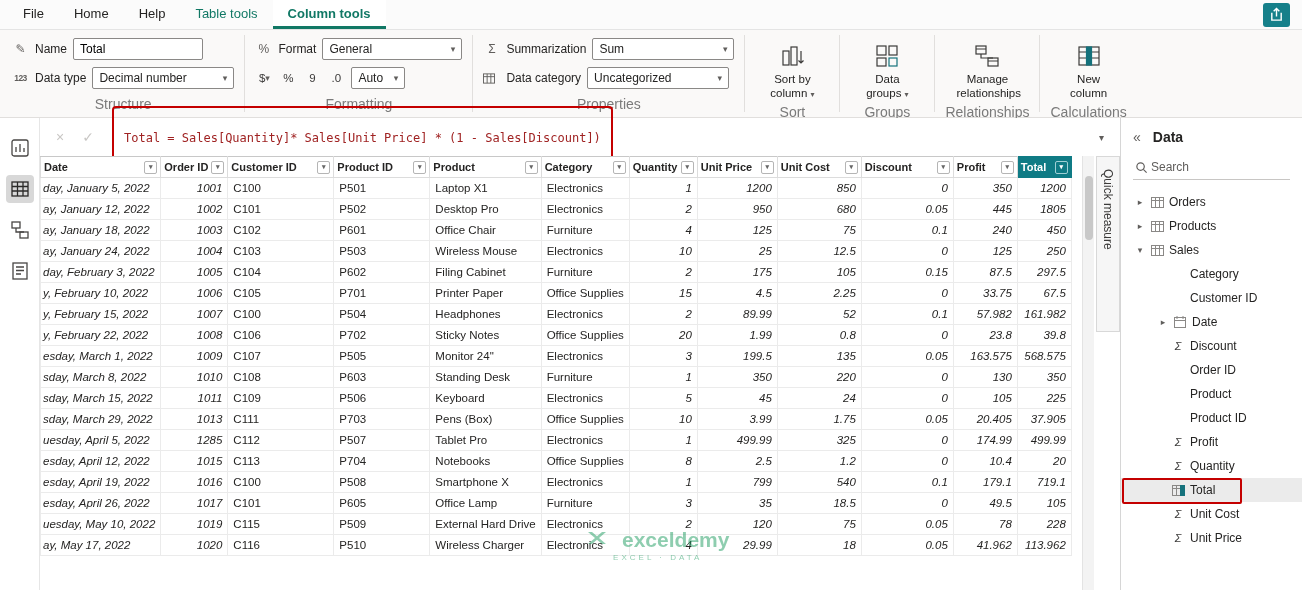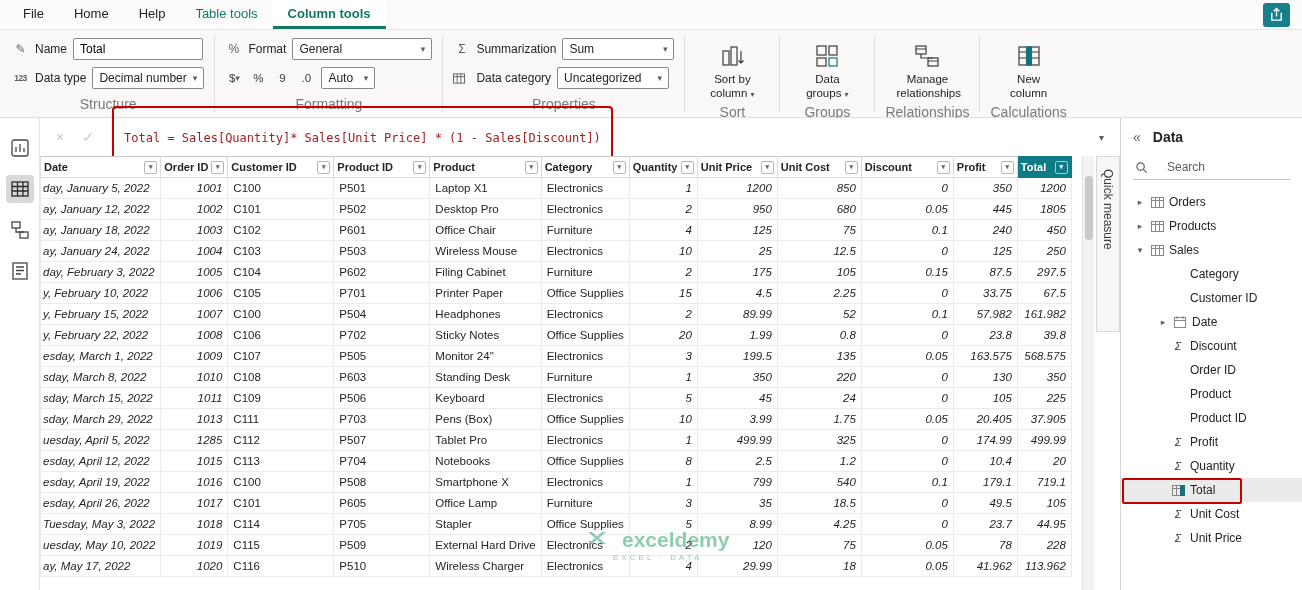--- a/index.html
+++ b/index.html
@@ -17,21 +17,21 @@
   
   .ribbon { height: 88px; background: #faf9f8; border-bottom: 1px solid #e1dfdd; display: flex; align-items: stretch; padding: 0 2px; }
   .rgroup { display: flex; flex-direction: column; justify-content: space-between; padding: 7px 10px 1px; }
   .rrows { display: flex; flex-direction: column; gap: 5px; }
   .rrow { display: flex; align-items: center; gap: 6px; height: 24px; }
   .rlabel { font-size: 12px; white-space: nowrap; }
   .ricon { width: 17px; text-align: center; font-size: 12px; color: #605e5c; flex: none; }
   .ricon.digits { font-size: 8.5px; font-weight: bold; letter-spacing: -0.5px; }
   .rinput { width: 130px; height: 22px; border: 1px solid #8a8886; border-radius: 2px; padding: 0 6px; font-family: "Liberation Sans", sans-serif; font-size: 12px; }
   .rselect { height: 22px; border: 1px solid #8a8886; border-radius: 2px; background: #fff; display: flex; align-items: center; justify-content: space-between; padding: 0 6px; font-size: 12px; white-space: nowrap; }
-  .w130 { width: 112px; } .w140 { width: 140px; } .w64 { width: 54px; }
+  .w130 { width: 142px; } .w140 { width: 140px; } .w64 { width: 54px; }
   .chev { color: #605e5c; font-size: 9px; line-height: 1; }
   .fmt-glyph { height: 22px; min-width: 18px; padding: 0 3px; display: flex; align-items: center; justify-content: center; font-size: 11.5px; color: #3b3a39; border-radius: 2px; }
   .glabel { font-size: 14px; color: #7a7a7a; text-align: center; padding: 3px 0 4px; }
   .gsep { width: 1px; background: #e1dfdd; margin: 5px 0; flex: none; }
   .bigbtn { display: flex; flex-direction: column; align-items: center; gap: 4px; padding: 6px 6px 0; min-width: 66px; }
   .bb-label { font-size: 11.5px; line-height: 1.2; text-align: center; width: 62px; }
   .bb-label .chev { font-size: 8px; }
 
   
   .workspace { display: flex; height: 472px; }
@@ -61,21 +61,21 @@
   .vscroll { width: 12px; flex: none; background: #f3f3f3; border-left: 1px solid #e3e3e3; position: relative; }
   .vthumb { position: absolute; top: 20px; left: 2px; width: 8px; height: 64px; background: #c8c8c8; border-radius: 4px; }
   .quickmeasure { width: 24px; flex: none; margin-left: 2px; height: 176px; border: 1px solid #d8d8d8; background: #f6f6f6; display: flex; justify-content: center; padding-top: 12px; }
   .qm-text { writing-mode: vertical-rl; font-size: 12px; color: #3b3a39; }
 
   
   .datapane { width: 182px; flex: none; border-left: 1px solid #d6d6d6; background: #fff; display: flex; flex-direction: column; }
   .dp-header { display: flex; align-items: center; gap: 12px; padding: 11px 12px 9px; }
   .dp-collapse { color: #605e5c; font-size: 14px; }
   .dp-title { font-size: 14px; font-weight: bold; }
-  .dp-search { display: flex; align-items: center; gap: 19px; margin: 2px 12px 10px; border-bottom: 1px solid #c8c6c4; padding: 4px 2px 5px; }
+  .dp-search { display: flex; align-items: center; gap: 3px; margin: 2px 12px 10px; border-bottom: 1px solid #c8c6c4; padding: 4px 2px 5px; }
   .dp-search-input { border: none; outline: none; width: 110px; font-family: "Liberation Sans", sans-serif; font-size: 12px; color: #252423; background: transparent; }
   .dp-search-input::placeholder { color: #605e5c; }
   .dp-tree { flex: 1; overflow: hidden; font-size: 12px; }
   .trow { height: 24px; display: flex; align-items: center; gap: 5px; }
   .trow.table { padding-left: 14px; }
   .trow.field { padding-left: 50px; }
   .trow.field.haschev { padding-left: 37px; }
   .trow .chev { width: 10px; text-align: center; flex: none; }
   .ticon, .ficon { width: 14px; display: flex; align-items: center; justify-content: center; flex: none; }
   .ficon.sigma { font-size: 11px; color: #3b3a39; font-style: italic; }
@@ -605,34 +605,20 @@
                   <td>Office Lamp</td>
                   <td>Furniture</td>
                   <td class="num">3</td>
                   <td class="num">35</td>
                   <td class="num">18.5</td>
                   <td class="num">0</td>
                   <td class="num">49.5</td>
                   <td class="num">105</td>
                 </tr>
                 <tr>
-                  <td class="datec">Tuesday, May 3, 2022</td>
-                  <td class="num">1018</td>
-                  <td>C114</td>
-                  <td>P705</td>
-                  <td>Stapler</td>
-                  <td>Office Supplies</td>
-                  <td class="num">5</td>
-                  <td class="num">8.99</td>
-                  <td class="num">4.25</td>
-                  <td class="num">0</td>
-                  <td class="num">23.7</td>
-                  <td class="num">44.95</td>
-                </tr>
-                <tr>
                   <td class="datec">uesday, May 10, 2022</td>
                   <td class="num">1019</td>
                   <td>C115</td>
                   <td>P509</td>
                   <td>External Hard Drive</td>
                   <td>Electronics</td>
                   <td class="num">2</td>
                   <td class="num">120</td>
                   <td class="num">75</td>
                   <td class="num">0.05</td>

